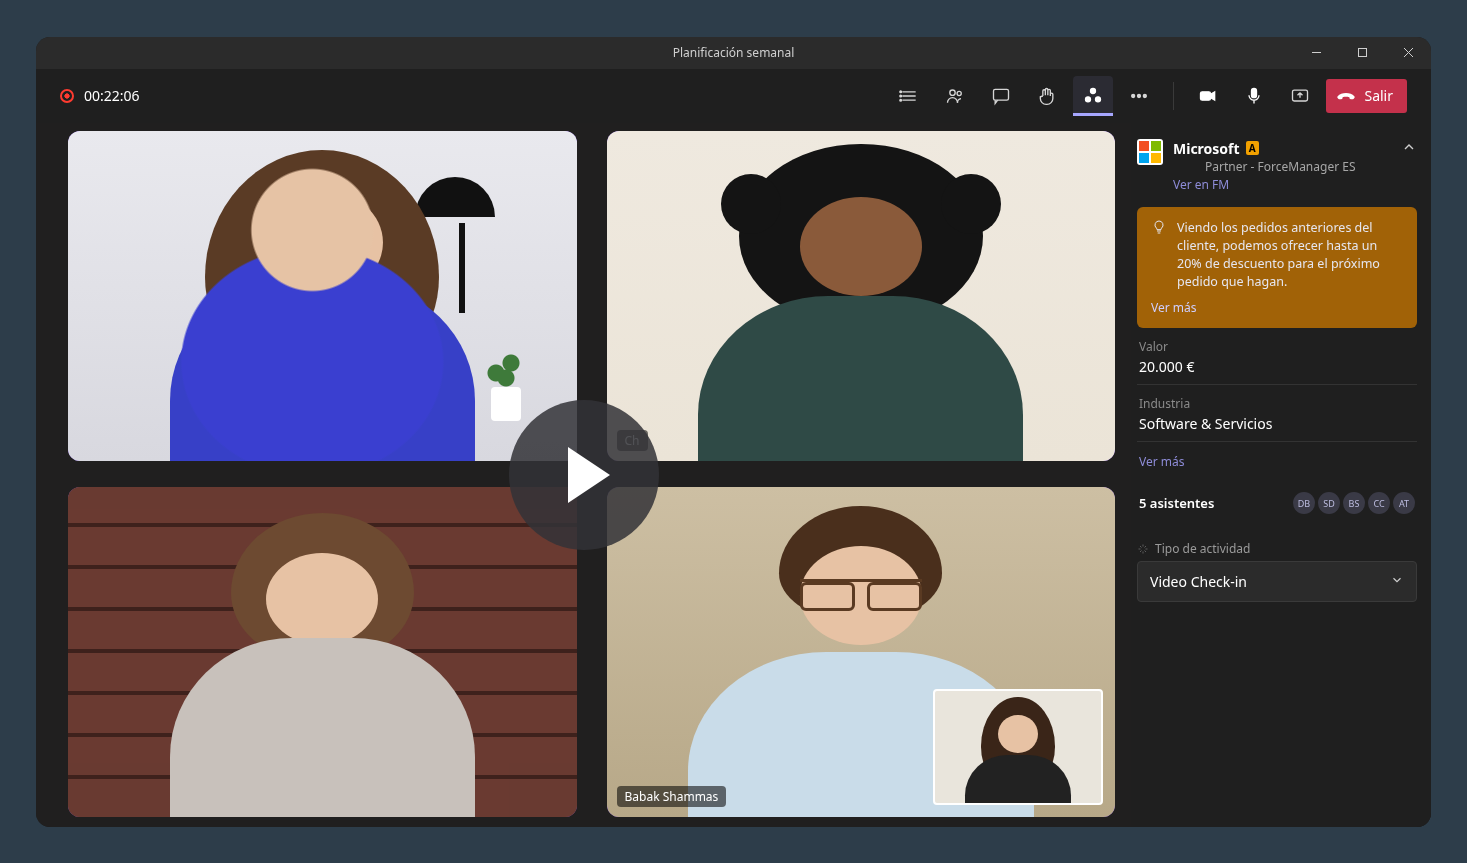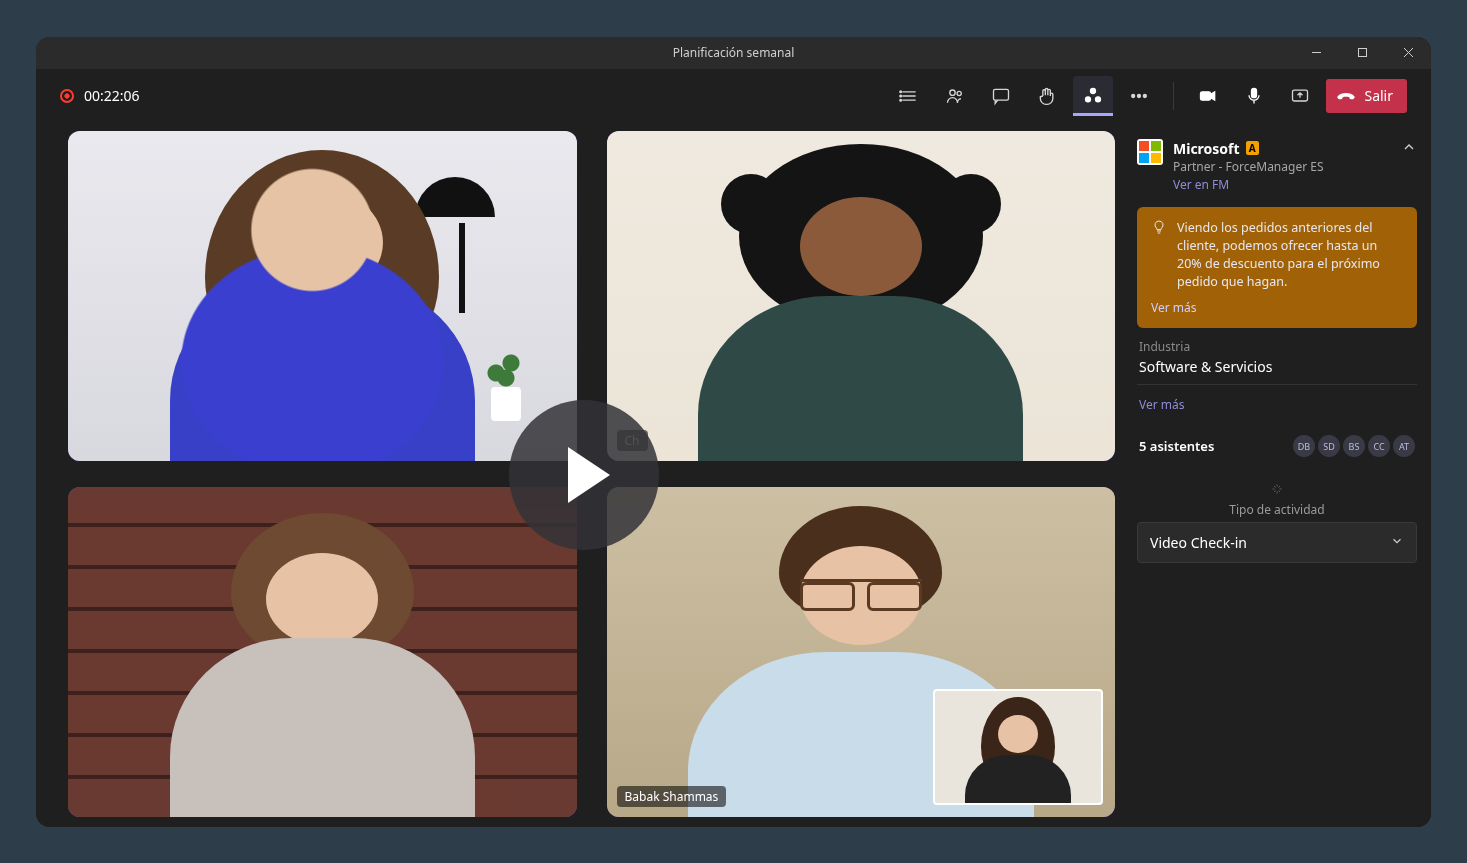--- a/index.html
+++ b/index.html
@@ -227,21 +227,21 @@
     grid-template-columns: 1fr 1fr; grid-template-rows: 1fr 1fr; gap: 2px;
     padding:2px; background:#fff; border-radius:3px;
   }
   .mslogo span:nth-child(1){background:#f25022;}
   .mslogo span:nth-child(2){background:#7fba00;}
   .mslogo span:nth-child(3){background:#00a4ef;}
   .mslogo span:nth-child(4){background:#ffb900;}
   .hdr-text { flex:1; }
   .hdr-title { font-weight:700; color:#fff; font-size:14px; display:flex; align-items:center; gap:6px;}
   .badgeA{background:#f2a100;color:#000;font-size:10px;font-weight:700;padding:0 3px;border-radius:2px;}
-  .hdr-sub { color:#a6a6a6; font-size:12px; }
+  .hdr-sub { color:#a6a6a6; font-size:12px;margin-left:32px; }
   .link { color:#8e8cd8; font-size:12px; cursor:pointer; }
   .chev { margin-left:auto; cursor:pointer; }
   .tip {
     margin-top: 14px;
     background: #a16207;
     border-radius: 6px;
     padding: 12px 14px;
     color: #e6e6f0;
     font-size: 12.5px;
     line-height: 1.45;
@@ -260,21 +260,21 @@
   .attendees {
     display:flex;align-items:center;padding:12px 2px 14px;
   }
   .att-label{color:#fff;font-weight:600;font-size:13px;}
   .chips{margin-left:auto;display:flex;gap:3px;}
   .chip{width:22px;height:22px;border-radius:50%;background:#3a3a46;color:#bdbde0;font-size:9px;display:flex;align-items:center;justify-content:center;}
   .tabs{display:flex;gap:20px;border-top:1px solid #333;padding-top:6px;}
   .tab{padding:10px 0 8px;color:#a6a6a6;cursor:pointer;font-size:14px;}
   .tab.active{color:#fff;border-bottom:2px solid #8e8cd8;}
   .form-row{margin-top:12px;}
-  .small-label{color:#9a9a9a;font-size:12px;display:flex;align-items:center;gap:6px;flex-direction:column;}
+  .small-label{color:#9a9a9a;font-size:12px;display:flex;align-items:center;gap:6px;}
   .small-label svg{width:12px;height:12px;stroke:#9a9a9a;fill:none;}
   .select{
     margin-top:4px;background:#2b2b2b;border:1px solid #3a3a3a;border-radius:4px;
     padding:10px 12px;display:flex;align-items:center;color:#fff;font-size:14px;cursor:pointer;
   }
   .select .chev{margin-left:auto;}
   .notes{
     margin-top:6px;background:#222;border:1px solid #333;border-radius:4px;
     height:150px;position:relative;
   }
@@ -458,20 +458,24 @@
         <div class="tip-row">
           <span class="bulb"><svg viewBox="0 0 24 24">
                 <path d="M9 18h6M10 21h4M12 3a6 6 0 00-4 10.5c.8.8 1 1.7 1 2.5h6c0-.8.2-1.7 1-2.5A6 6 0 0012 3z"></path>
               </svg></span>
           <span>Viendo los pedidos anteriores del cliente, podemos ofrecer hasta un 20% de descuento para el próximo pedido que hagan.</span>
         </div>
         <span class="link">Ver más</span>
       </div>
 
       <div class="field">
+        <div class="flabel">Valor</div>
+        <div class="fval">20.000 €</div>
+      </div>
+      <div class="field">
         <div class="flabel">Industria</div>
         <div class="fval">Software &amp; Servicios</div>
       </div>
       <div class="more"><span class="link">Ver más</span></div>
 
       <div class="attendees">
         <span class="att-label">5 asistentes</span>
         <div class="chips">
           <span class="chip">DB</span>
           <span class="chip">SD</span>

